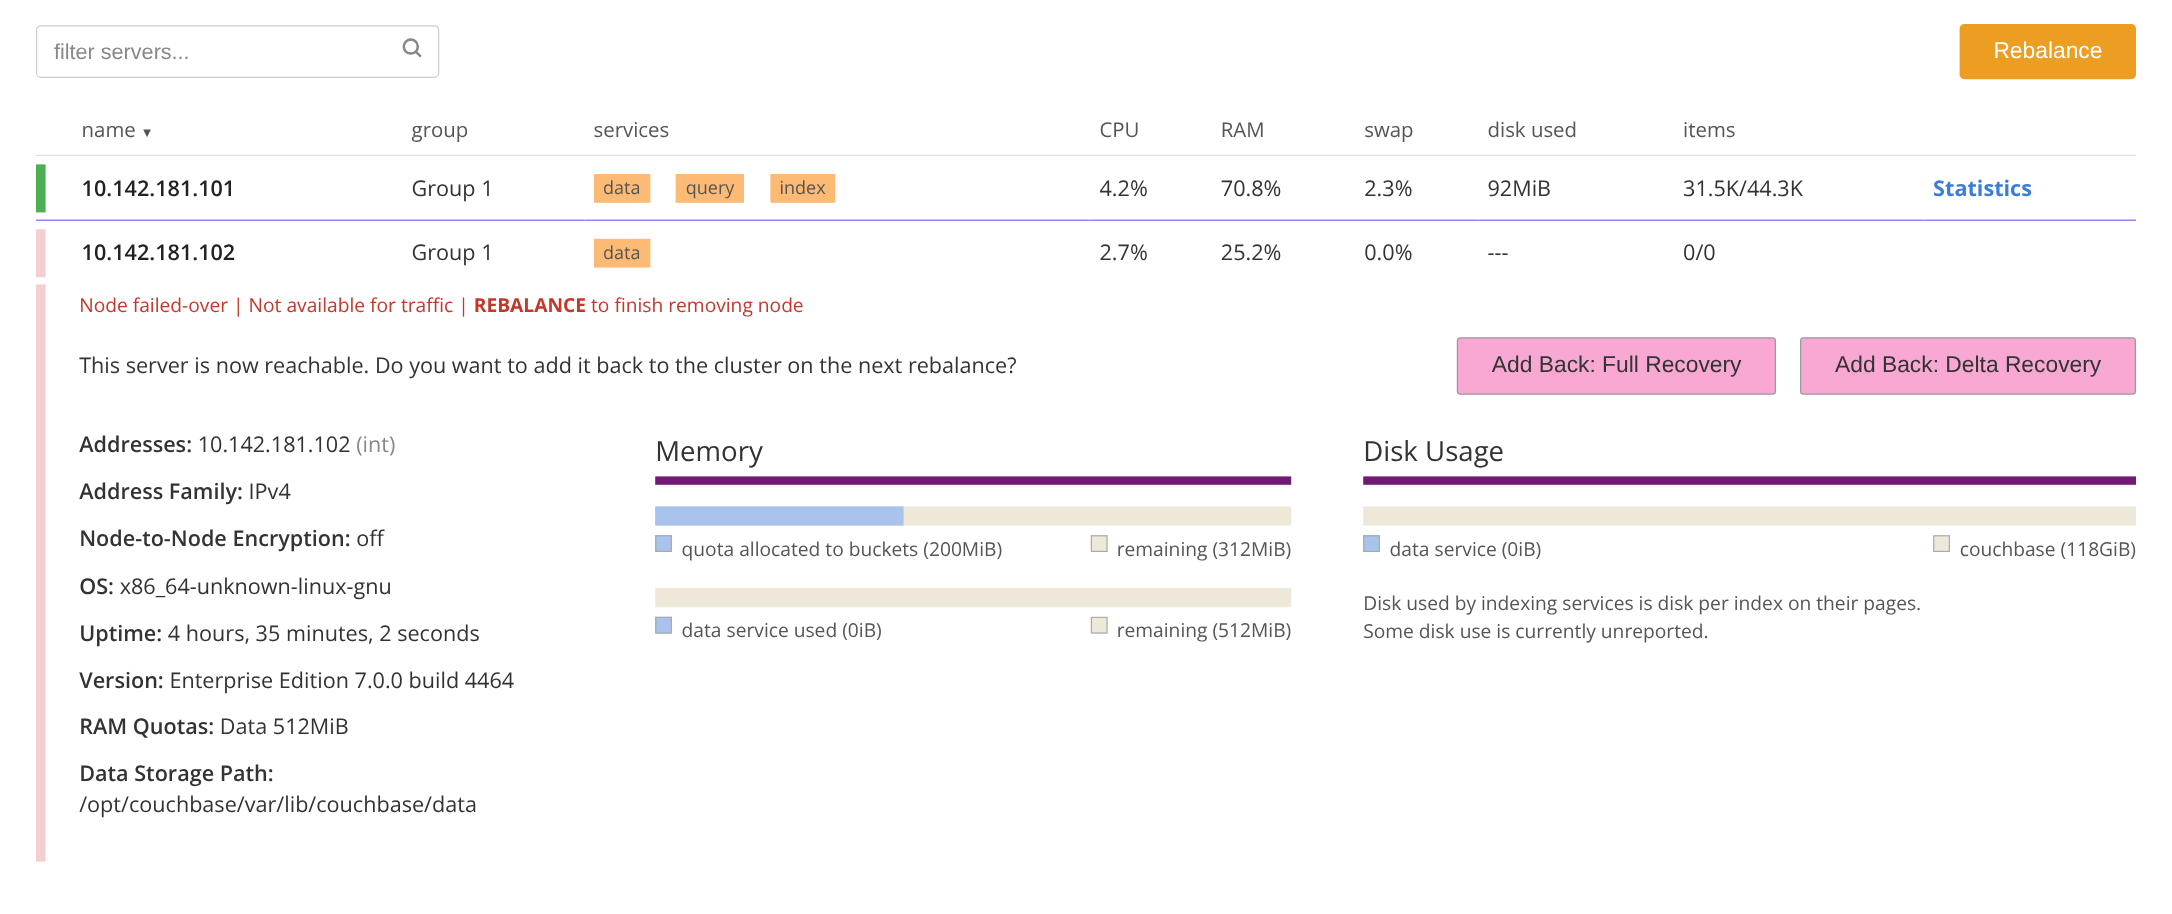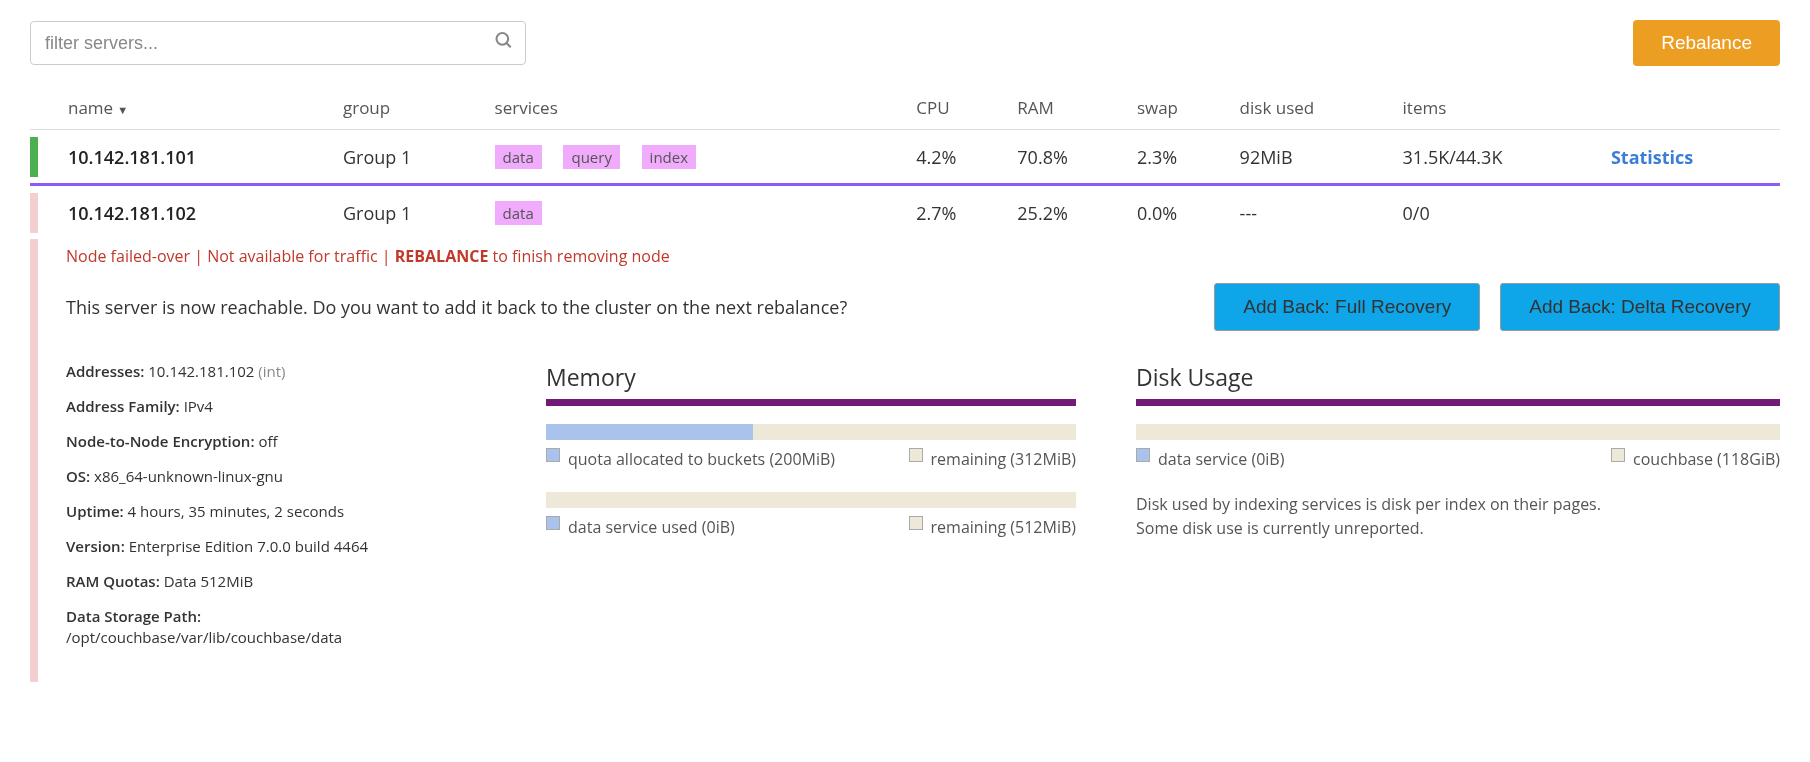--- a/index.html
+++ b/index.html
@@ -12,21 +12,21 @@
   padding: 20px 30px;
 }
 .topbar {
   display: flex;
   justify-content: space-between;
   align-items: center;
   margin-bottom: 20px;
 }
 .filter-box {
   position: relative;
-  width: 496px;
+  width: 336px;
 }
 .filter-box input {
   width: 100%;
   height: 44px;
   border: 1px solid #ccc;
   border-radius: 4px;
   padding: 0 44px 0 14px;
   font-size: 18px;
   color: #555;
 }
@@ -65,25 +65,25 @@
 }
 .col-status { width: 10px; padding: 0 !important; }
 .col-name { padding-left: 28px !important; }
 .status-bar {
   width: 8px;
   height: 40px;
 }
 .status-green { background: #4caf50; }
 .status-red { background: #f3cfcf; }
 tr.row-top td { border-top: 1px solid #ddd; }
-tr.row-sep td { border-bottom: 3px solid #8b5cf6; }
+tr.row-sep td { border-bottom: 1px solid #8b5cf6; }
 .name-cell { font-weight: 600; font-size: 19px; color: #222; }
 .svc-tag {
   display: inline-block;
-  background: #f0abfc;
+  background: #fdba74;
   padding: 2px 8px;
   margin-right: 17px;
   font-size: 15px;
   color: #555;
 }
 .stats-link { color: #3b7ed8; cursor: pointer; font-weight: bold; }
 .sort-caret { font-size: 11px; margin-left: 4px; }
 .detail-wrap {
   border-left: 8px solid #f3cfcf;
 }
@@ -99,36 +99,36 @@
   gap: 20px;
   padding: 0 0 20px 28px;
 }
 .reach-row .question {
   font-size: 18px;
   color: #333;
   flex: 0 0 auto;
 }
 .reach-row .spacer { flex: 1; }
 .addback-btn {
-  background: #0ea5e9;
+  background: #f9a8d4;
   border: 1px solid #999;
   border-radius: 3px;
   padding: 12px 28px;
   font-size: 19px;
   color: #333;
   cursor: pointer;
 }
 .details-grid {
   display: flex;
   gap: 60px;
   padding: 10px 0 20px 28px;
 }
 .details-left {
   width: 420px;
-  font-size: 15px;
+  font-size: 18px;
   color: #333;
 }
 .details-left .kv {
   margin-bottom: 14px;
   line-height: 1.4;
 }
 .details-left .kv .k { font-weight: 600; }
 .details-left .kv .muted { color: #888; }
 .details-mid { width: 530px; }
 .details-right { width: 430px; flex: 1;}

